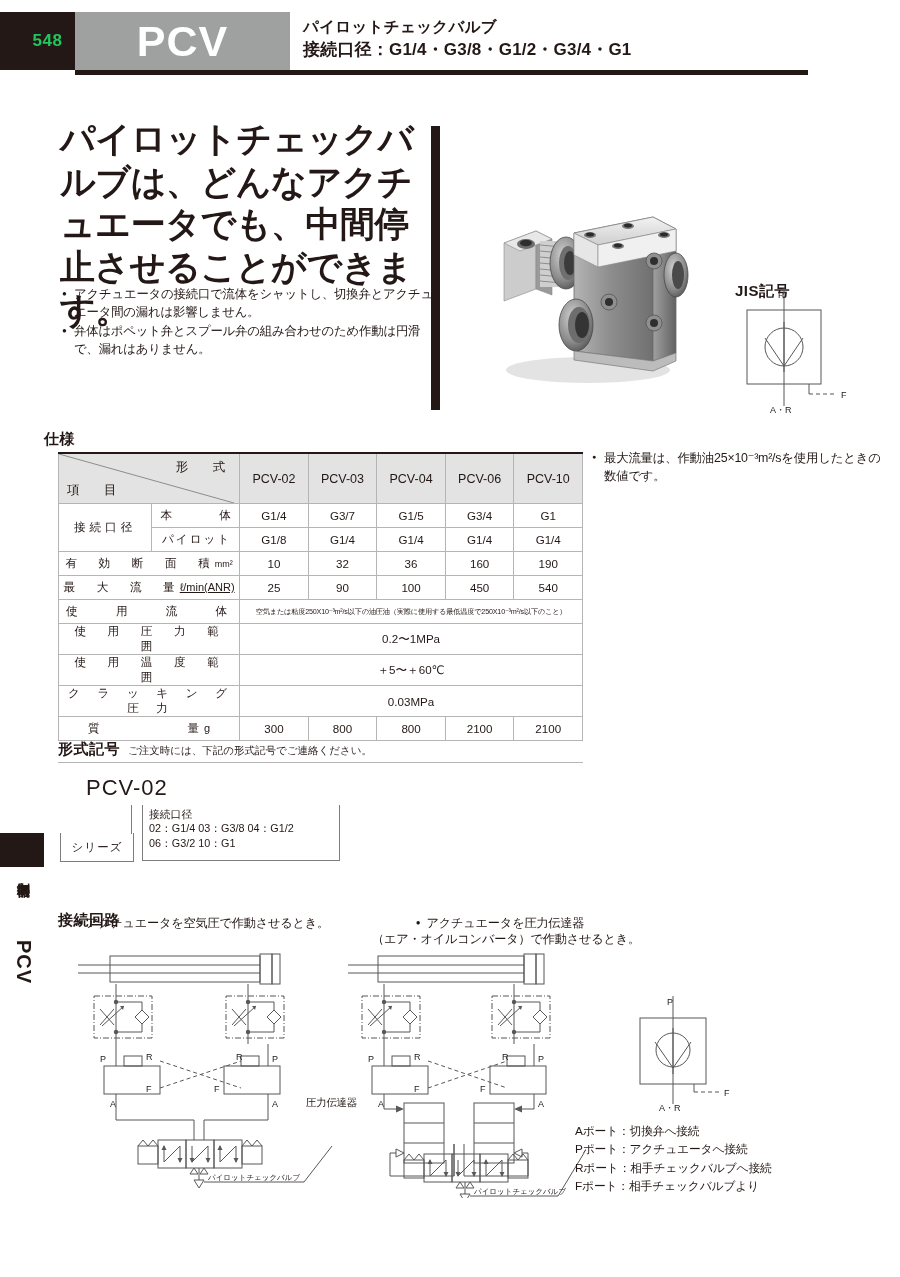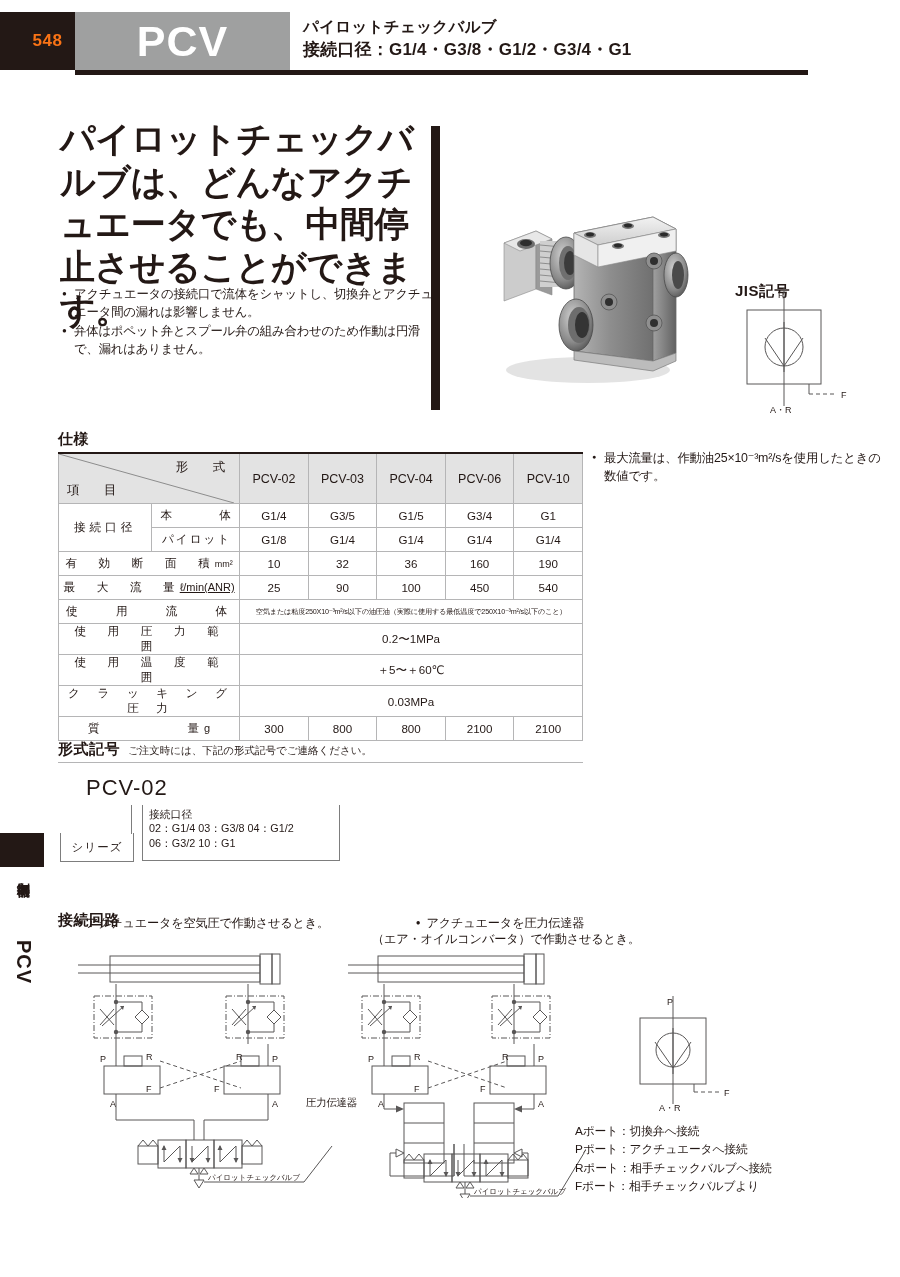--- a/index.html
+++ b/index.html
@@ -10,21 +10,21 @@
     width: 900px; height: 1277px;
     position: relative;
     font-family: "Liberation Sans", "DejaVu Sans", sans-serif;
     color: #231815;
     overflow: hidden;
   }
   
   .hdr { position:absolute; left:0; top:12px; width:900px; height:58px; }
   .hdr-page {
     position:absolute; left:0; top:0; width:95px; height:58px;
-    background:#231815; color:#f97316;
+    background:#231815; color:#22c55e;
     display:flex; align-items:center; justify-content:center;
     font-size:17px; font-weight:bold; letter-spacing:.5px;
   }
   .hdr-series {
     position:absolute; left:75px; top:0; width:215px; height:58px;
     background:#9fa0a0; color:#fff;
     display:flex; align-items:center; justify-content:center;
     font-size:43px; font-weight:bold; letter-spacing:1px;
     font-family:"Liberation Sans","DejaVu Sans",sans-serif;
   }
@@ -247,21 +247,21 @@
   <circle cx="69" cy="67" r="19" class="ln"></circle>
   <path d="M50 58 L69 86 L88 58" class="ln" stroke-width="1.4"></path>
   <line x1="94" y1="104" x2="94" y2="114" class="ln"></line>
   <path d="M94 114 L122 114" class="ln-d"></path>
   <text x="63" y="18" class="txt">P</text>
   <text x="55" y="133" class="txt">A・R</text>
   <text x="126" y="118" class="txt">F</text>
 </svg>
 </div>
 
-<div class="sec-h" style="left:58px; top:430px;">仕様</div>
+<div class="sec-h" style="left:44px; top:430px;">仕様</div>
 <table class="spec">
   <tbody>
       <tr>
     <td class="corner topline" colspan="2" style="width:175px;">
       <svg class="corner-diag" width="175" height="49" viewBox="0 0 175 49" preserveAspectRatio="none">
         <line x1="0" y1="0" x2="175" y2="49" stroke="#8c8c8c" stroke-width="1"></line>
       </svg>
       <span class="corner-txt-a">形　式</span>
       <span class="corner-txt-b">項　目</span>
     </td>
@@ -269,21 +269,21 @@
     <td class="modelhead topline">PCV-03</td>
     <td class="modelhead topline">PCV-04</td>
     <td class="modelhead topline">PCV-06</td>
     <td class="modelhead topline">PCV-10</td>
   </tr>
 
   <tr>
     <td class="lbl lbl-sp" rowspan="2" style="width:90px;">接続口径</td>
     <td class="lbl" style="width:85px; letter-spacing:8px; text-indent:8px;">本　　体</td>
     <td>G1/4</td>
-    <td>G3/5</td>
+    <td>G3/7</td>
     <td>G1/5</td>
     <td>G3/4</td>
     <td>G1</td>
   </tr>
   <tr>
     <td class="lbl" style="letter-spacing:2px; text-indent:2px;">パイロット</td>
     <td>G1/8</td>
     <td>G1/4</td>
     <td>G1/4</td>
     <td>G1/4</td>

